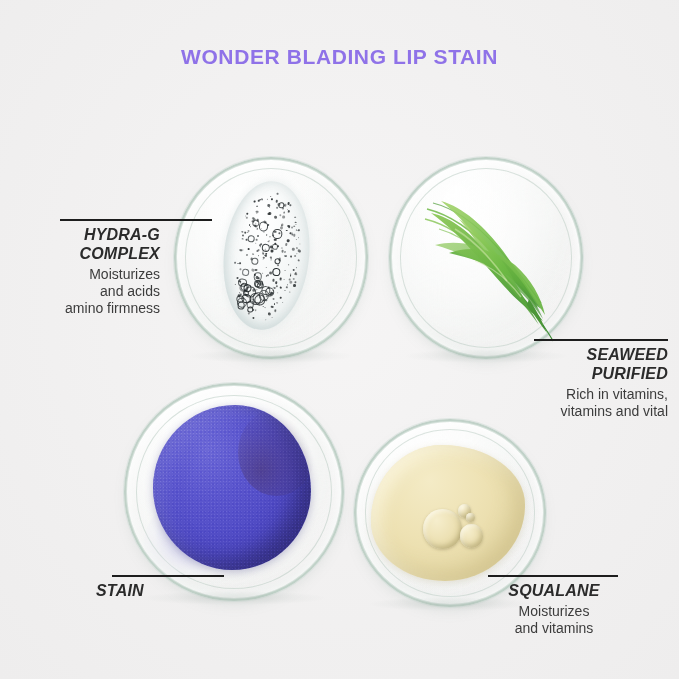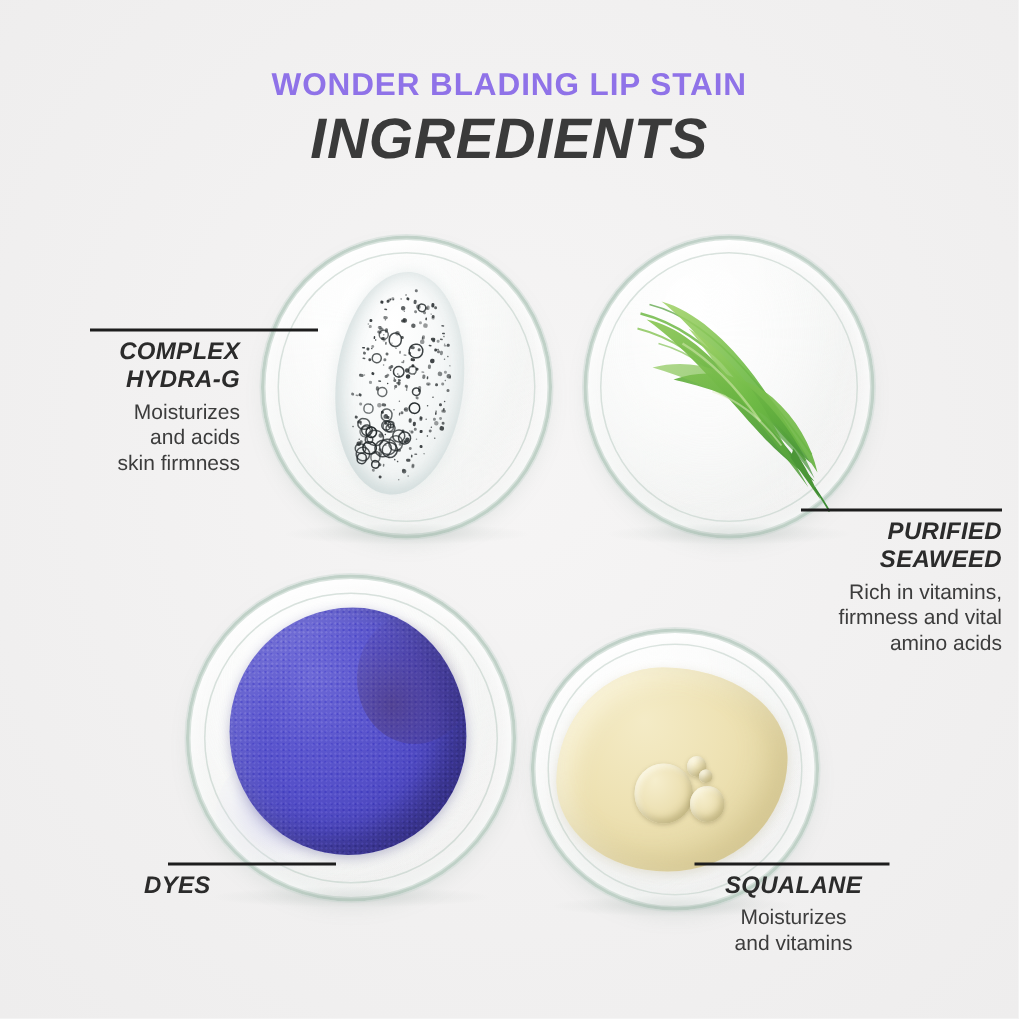--- a/index.html
+++ b/index.html
@@ -231,21 +231,20 @@
       inset 2px 2px 4px rgba(255,253,240,0.85),
       0 1px 3px rgba(120,110,70,0.35);
   }
 </style>
 </head>
 <body>
 
 <div id="root">
 
   <div class="title-brand">WONDER BLADING LIP STAIN</div>
-  <div class="title-main">INGREDIENTS</div>
 
   <div class="dish" id="dish-gel">
     <div class="glass-outer"></div>
     <div class="glass-inner"></div>
     <div class="glass-rim"></div>
     <div class="rim-sheen"></div>
     <div class="gel-blob">
       <div id="gel-specks">
           <div class="speck" style="left: 26.2049%; top: 50.4087%; width: 1.34091px; height: 1.34091px; opacity: 0.48;"></div>
           <div class="speck" style="left: 64.3568%; top: 50.4394%; width: 2.391px; height: 2.391px; opacity: 0.57;"></div>
@@ -584,51 +583,50 @@
     <div class="oil-bubble" style="left:36%; top:48%; width:20%; height:21%;"></div>
     <div class="oil-bubble" style="left:55%; top:56%; width:12%; height:12.5%;"></div>
     <div class="oil-bubble" style="left:54%; top:45%; width:7%; height:7.5%;"></div>
     <div class="oil-bubble" style="left:58.5%; top:50%; width:4.5%; height:4.8%;"></div>
     <div class="shadow-under"></div>
   </div>
 
   <div class="callout right-al" style="left:18px; top:208px; width:142px;">
     <div class="rule" style="left:42px; top:11px; width:152px;"></div>
     <div class="c-title" style="margin-top:18px;">
+      <div>HYDRA-G</div>
       <div>COMPLEX</div>
-      <div>HYDRA-G</div>
     </div>
     <div class="c-desc">
       <div>Moisturizes</div>
       <div>and acids</div>
-      <div>skin firmness</div>
+      <div>amino firmness</div>
     </div>
   </div>
 
   <div class="callout right-al" style="left:520px; top:330px; width:148px;">
     <div class="rule" style="left:14px; top:9px; width:134px;"></div>
     <div class="c-title" style="margin-top:16px;">
+      <div>SEAWEED</div>
       <div>PURIFIED</div>
-      <div>SEAWEED</div>
     </div>
     <div class="c-desc">
       <div>Rich in vitamins,</div>
-      <div>firmness and vital</div>
-      <div>amino acids</div>
+      <div>vitamins and vital</div>
     </div>
   </div>
 
   <div class="callout left-al" style="left:96px; top:568px; width:140px;">
     <div class="rule" style="left:16px; top:7px; width:112px;"></div>
     <div class="c-title" style="margin-top:14px;">
-      <div>DYES</div>
-    </div>
-  </div>
-
-  <div class="callout center-al" style="left:463px; top:568px; width:132px;">
+      <div>STAIN</div>
+    </div>
+  </div>
+
+  <div class="callout center-al" style="left:488px; top:568px; width:132px;">
     <div class="rule" style="left:0px; top:7px; width:130px;"></div>
     <div class="c-title" style="margin-top:14px;">
       <div>SQUALANE</div>
     </div>
     <div class="c-desc">
       <div>Moisturizes</div>
       <div>and vitamins</div>
     </div>
   </div>
 

